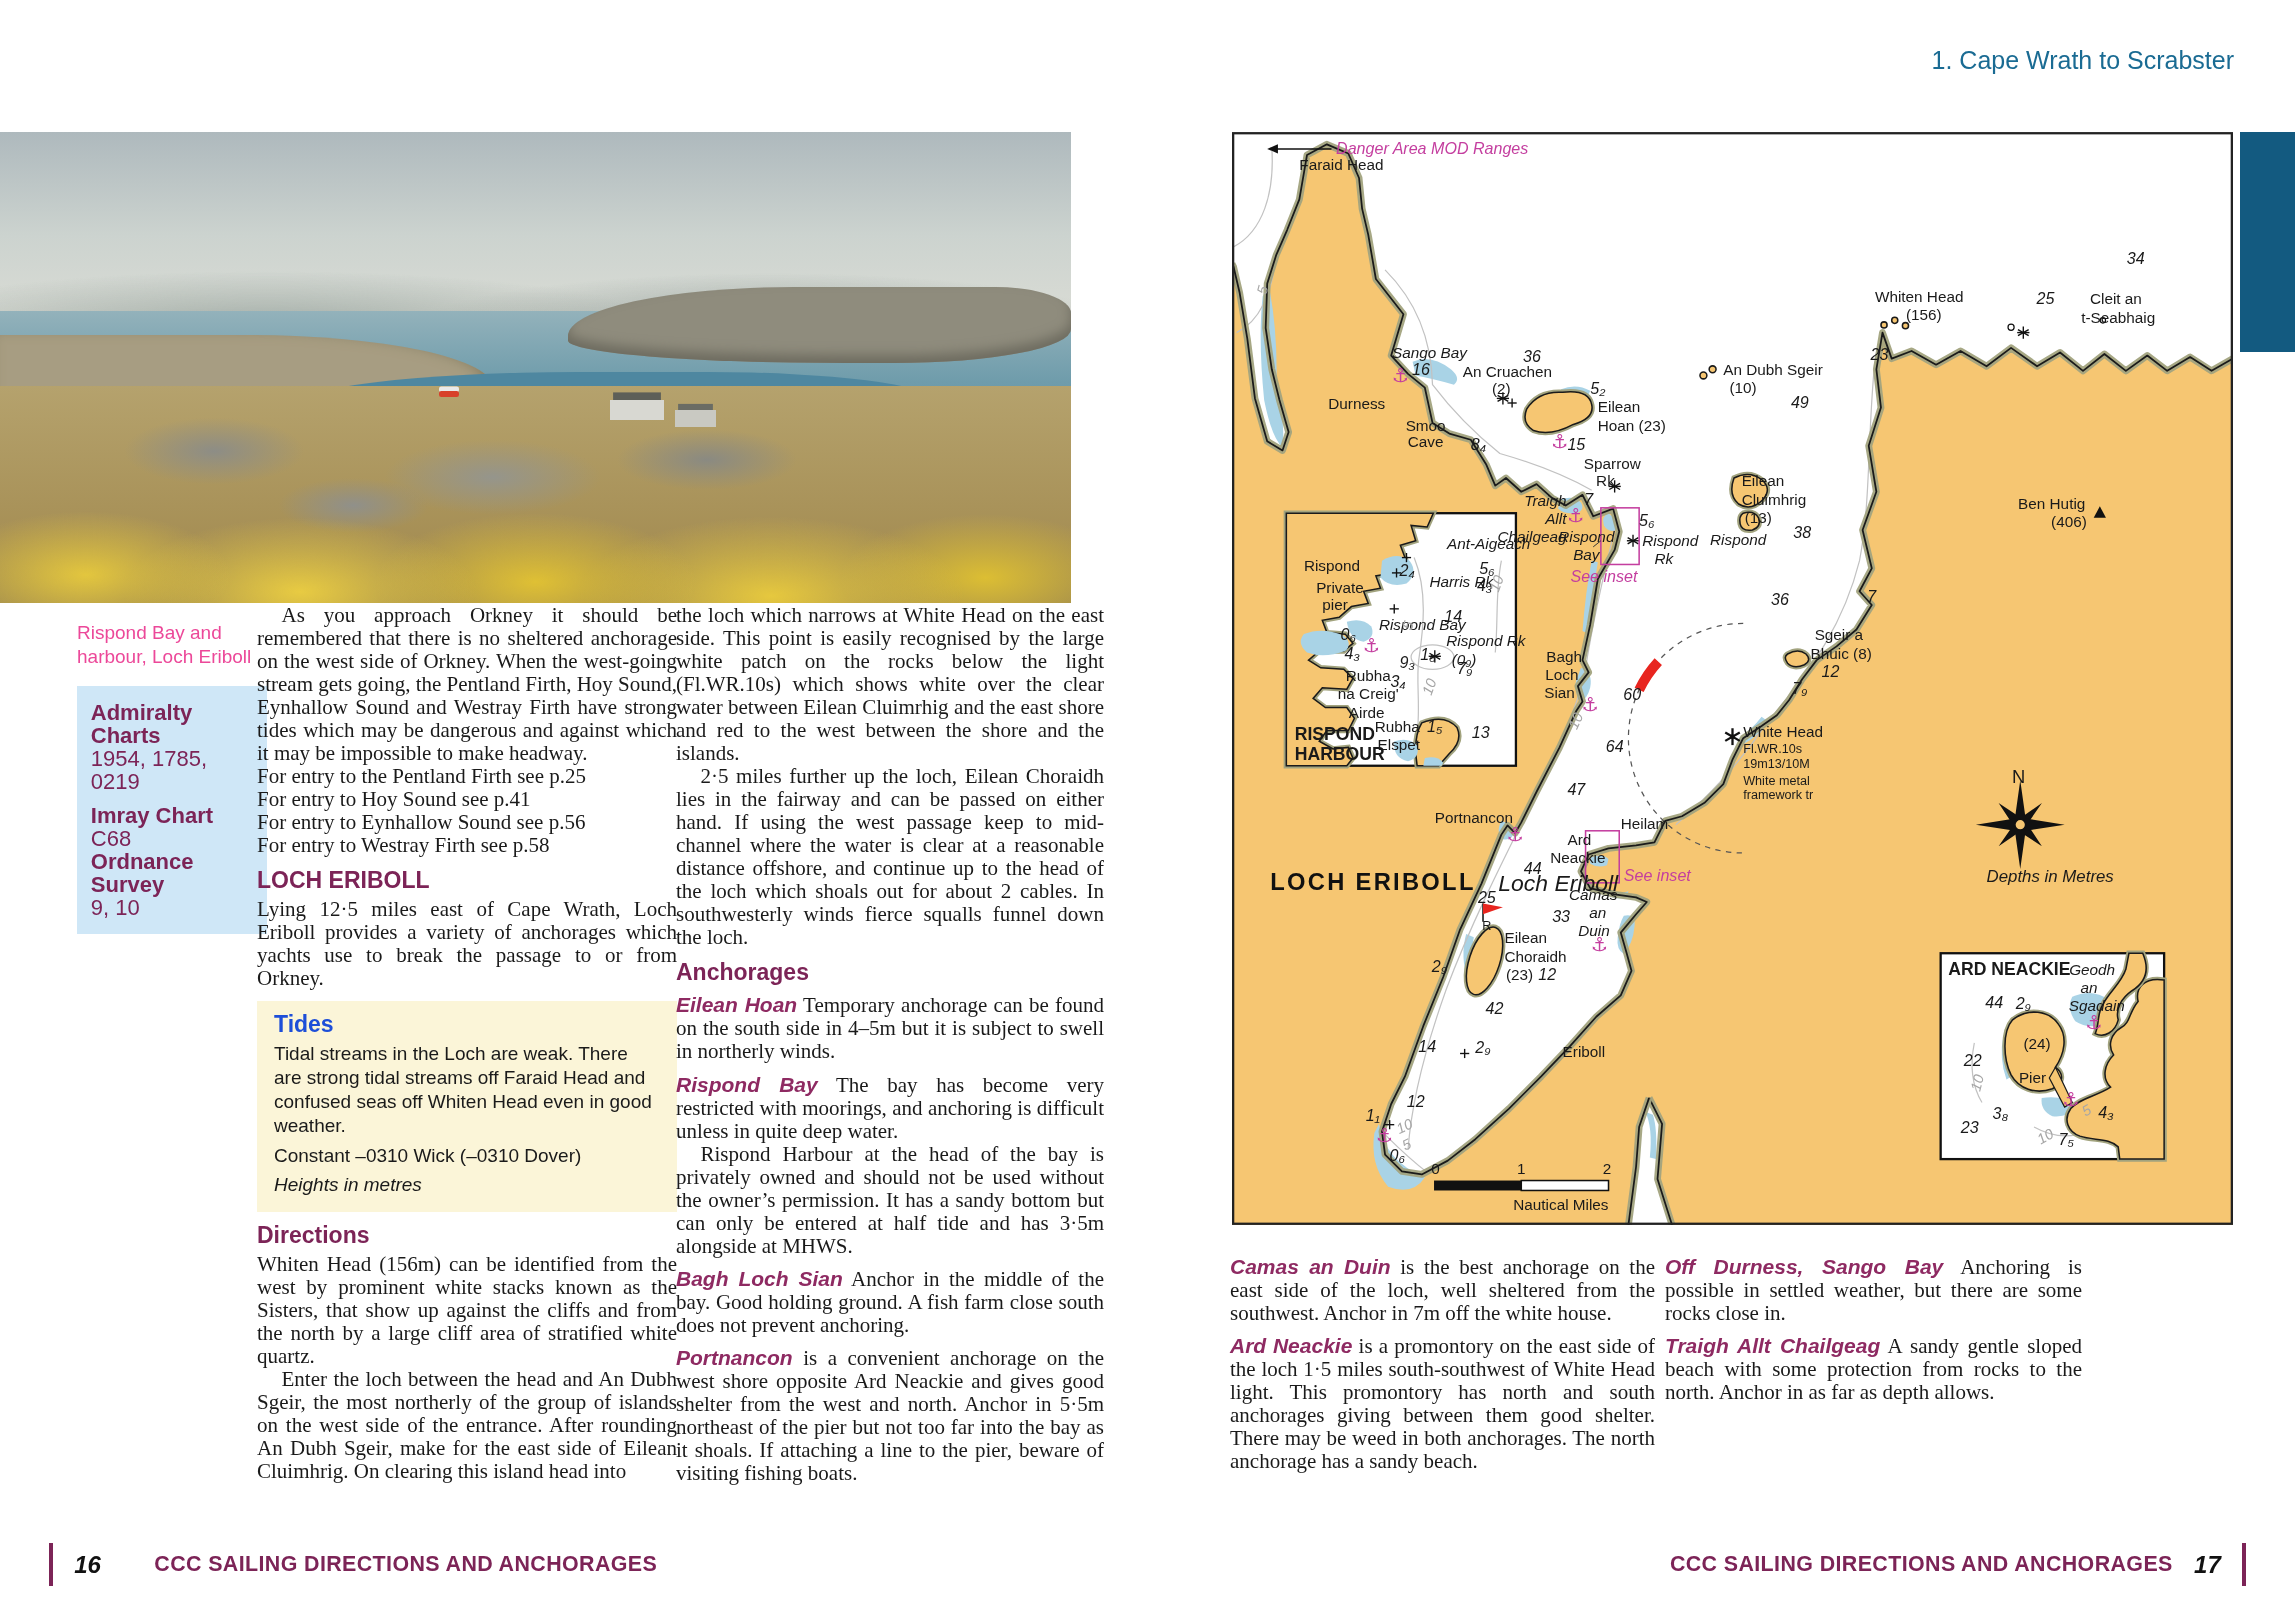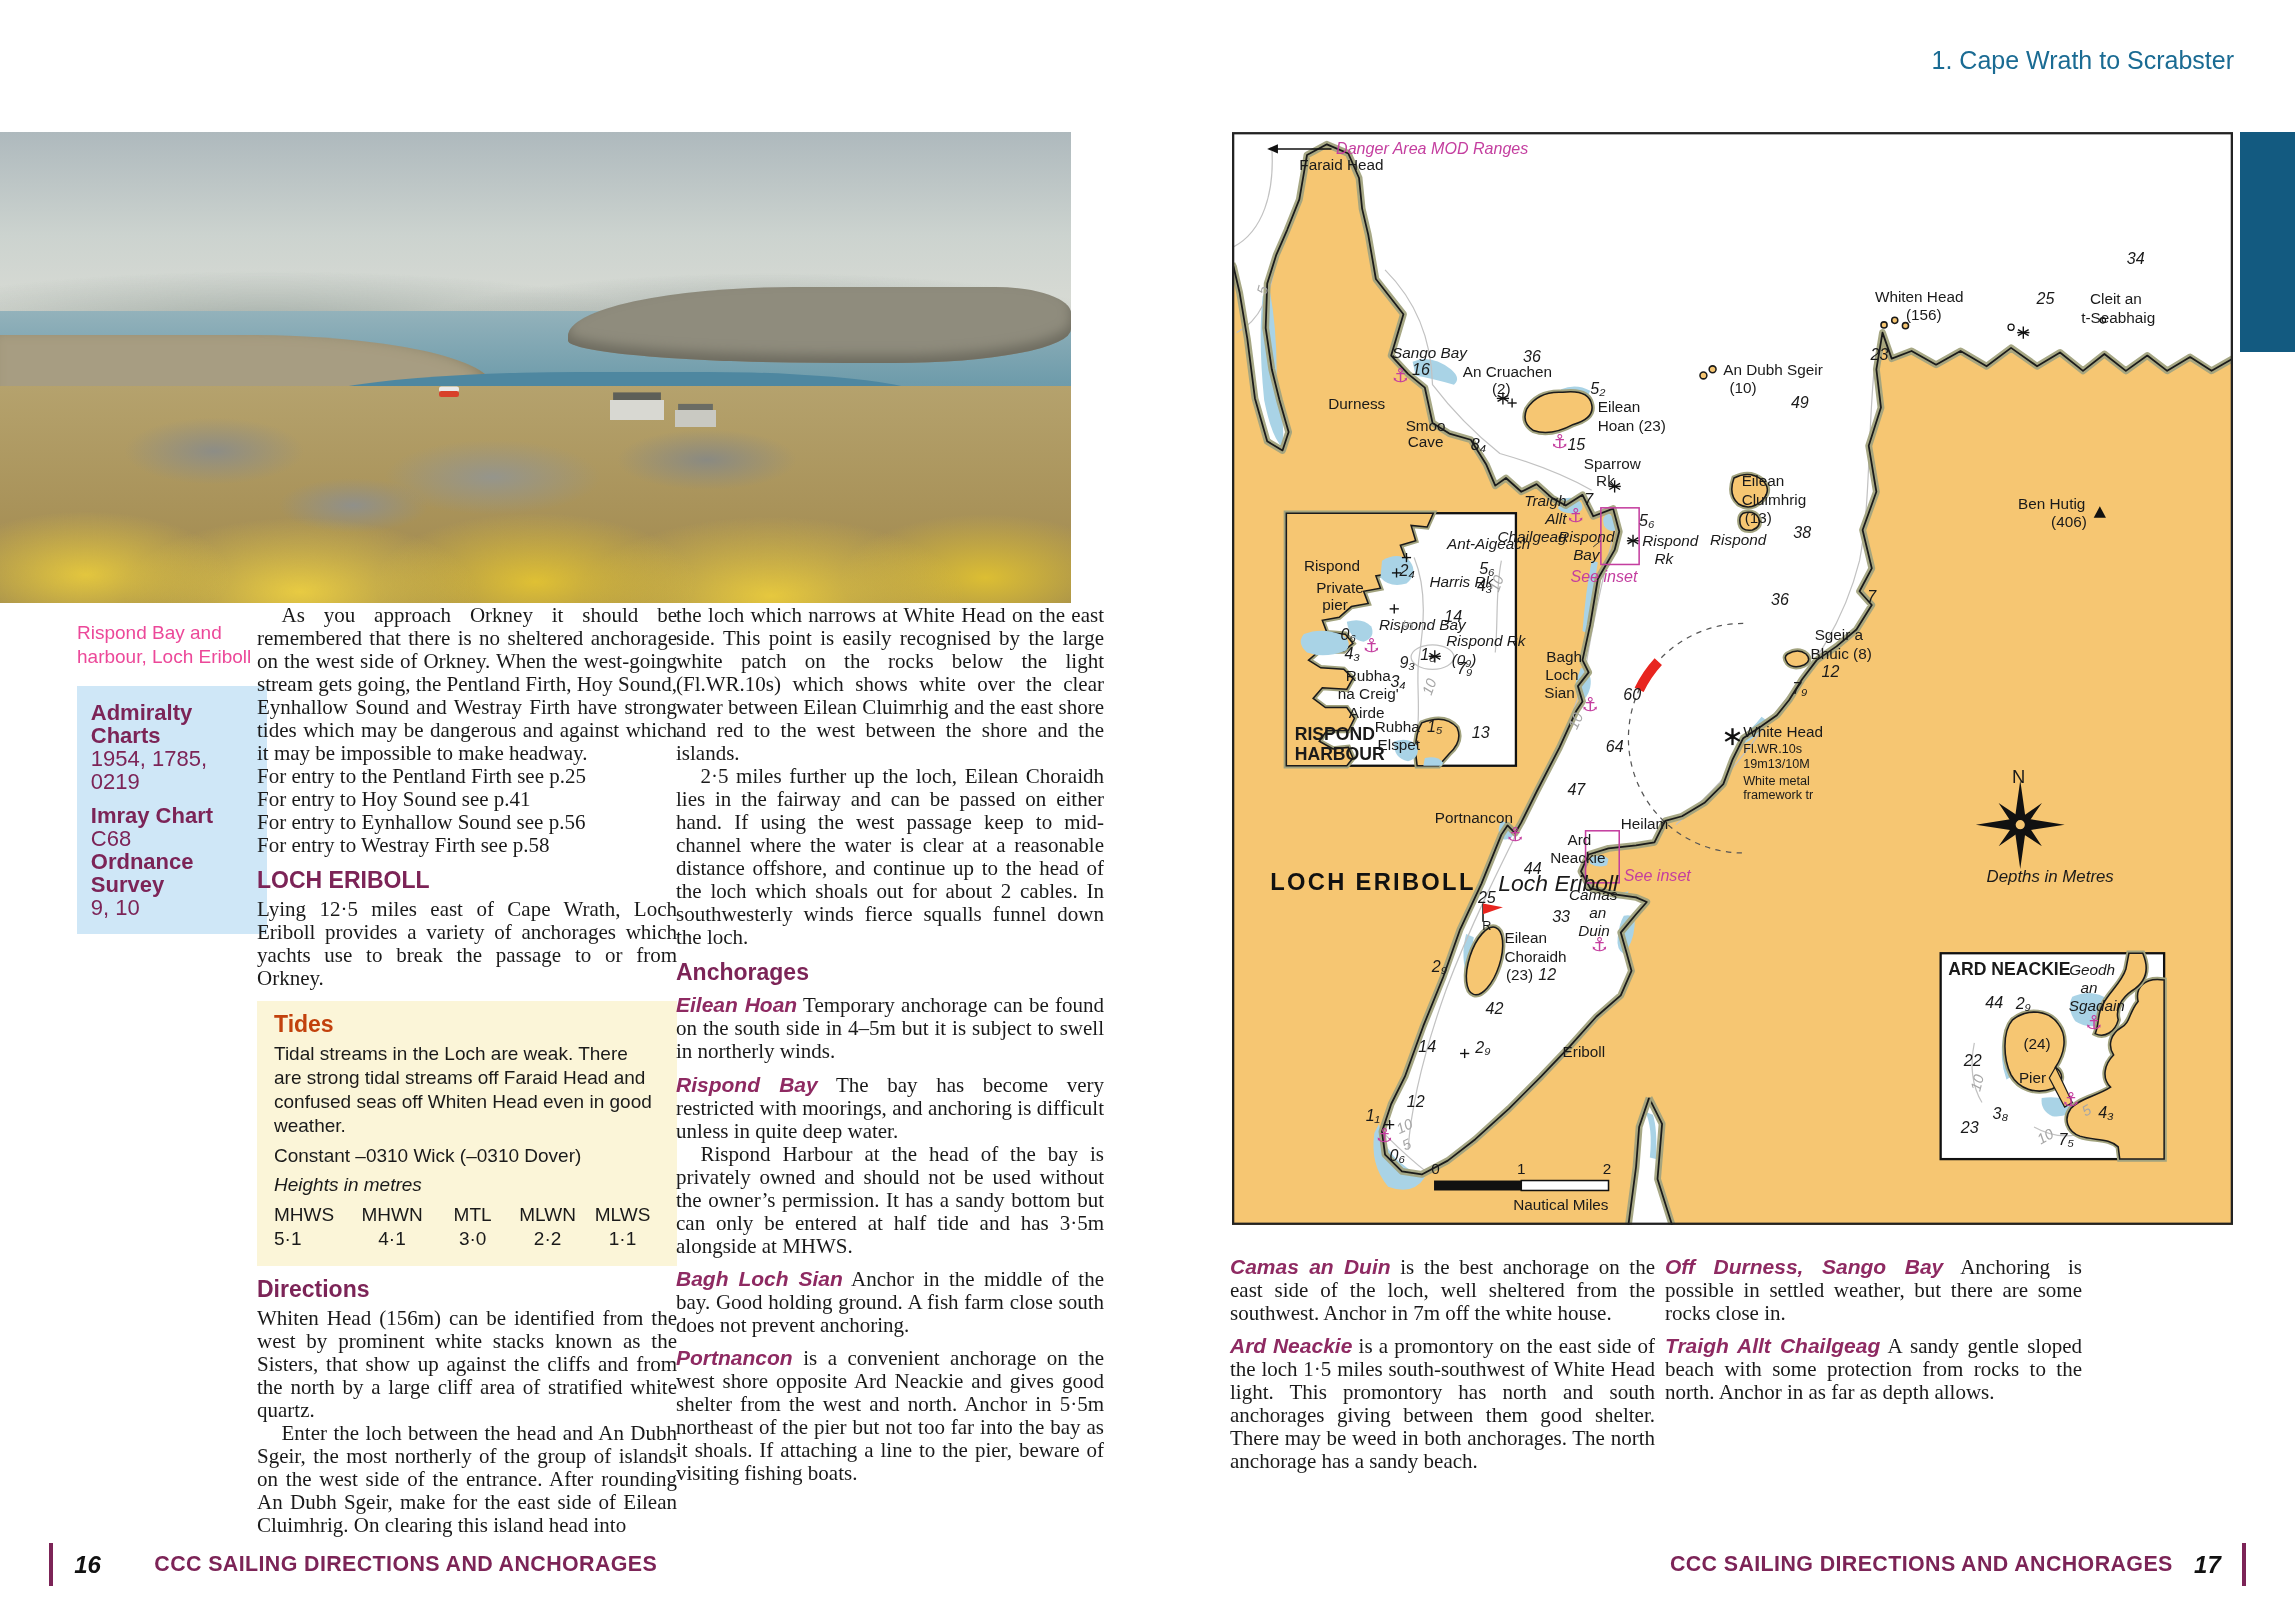--- a/index.html
+++ b/index.html
@@ -53,21 +53,21 @@
   #col1{left:257px;top:604px;width:420px;}
   #col2{left:676px;top:604px;width:428px;}
   #rc1{left:1230px;top:1255px;width:425px;}
   #rc2{left:1665px;top:1255px;width:417px;}
   .serifcol p{margin:0;}
   .ind{text-indent:24.5px;}
   .shead{font-family:"Liberation Sans",sans-serif;font-weight:700;color:#7c2457;font-size:23px;margin:12.2px 0 6.1px 0;text-align:left;}
   .lead{font-family:"Liberation Sans",sans-serif;font-style:italic;font-weight:600;color:#8e2a62;}
   .apara{margin-top:9.2px !important;}
   .tidesbox{background:#fbf5d8;margin:10.7px 0 4.6px 0;padding:12.2px 17px 15.3px 17px;font-family:"Liberation Sans",sans-serif;text-align:left;}
-  .tidesbox .tt{font-weight:700;color:#c2410c;font-size:23px;margin-bottom:6.1px;}
+  .tidesbox .tt{font-weight:700;color:#1d4ed8;font-size:23px;margin-bottom:6.1px;}
   .tidesbox .tb{font-size:19px;line-height:24px;}
   .tidesbox .tc{font-size:19px;margin-top:6.1px;}
   .tidesbox .hn{font-size:19px;font-style:italic;margin-top:6.1px;}
   .ttable{display:grid;grid-template-columns:1fr 1.15fr 1fr 1fr 1fr;margin-top:6.1px;font-size:19px;line-height:24px;}
   .ttable .cell{text-align:center;}
   .ttable .cell:first-child{text-align:left;}
   
   .chartwrap{position:absolute;left:1232px;top:132px;width:905px;height:1093px;background:#fff;}
   .cl-n{font:20px "Liberation Sans",sans-serif;fill:#1a1a1a;}
   .cl-n2{font:24px "Liberation Sans",sans-serif;fill:#1a1a1a;}
@@ -131,42 +131,20 @@
     <div>For entry to Eynhallow Sound see p.56</div>
     <div>For entry to Westray Firth see p.58</div>
     <div class="shead">LOCH ERIBOLL</div>
     <p>Lying 12·5 miles east of Cape Wrath, Loch Eriboll provides a variety of anchorages which yachts use to break the passage to or from Orkney.</p>
 
     <div class="tidesbox">
       <div class="tt">Tides</div>
       <div class="tb">Tidal streams in the Loch are weak. There are strong tidal streams off Faraid Head and confused seas off Whiten Head even in good weather.</div>
       <div class="tc">Constant –0310 Wick (–0310 Dover)</div>
       <div class="hn">Heights in metres</div>
-      <div class="ttable">
-        <div class="cell">
-            <div>MHWS</div>
-            <div>5·1</div>
-          </div>
-        <div class="cell">
-            <div>MHWN</div>
-            <div>4·1</div>
-          </div>
-        <div class="cell">
-            <div>MTL</div>
-            <div>3·0</div>
-          </div>
-        <div class="cell">
-            <div>MLWN</div>
-            <div>2·2</div>
-          </div>
-        <div class="cell">
-            <div>MLWS</div>
-            <div>1·1</div>
-          </div>
-      </div>
     </div>
 
     <div class="shead">Directions</div>
     <p>Whiten Head (156m) can be identified from the west by prominent white stacks known as the Sisters, that show up against the cliffs and from the north by a large cliff area of stratified white quartz.</p>
     <p class="ind">Enter the loch between the head and An Dubh Sgeir, the most northerly of the group of islands on the west side of the entrance. After rounding An Dubh Sgeir, make for the east side of Eilean Cluimhrig. On clearing this island head into</p>
   </div>
 
   <div id="col2" class="serifcol">
     <p>the loch which narrows at White Head on the east side. This point is easily recognised by the large white patch on the rocks below the light (Fl.WR.10s) which shows white over the clear water between Eilean Cluimrhig and the east shore and red to the west between the shore and the islands.</p>
     <p class="ind">2·5 miles further up the loch, Eilean Choraidh lies in the fairway and can be passed on either hand. If using the west passage keep to mid-channel where the water is clear at a reasonable distance offshore, and continue up to the head of the loch which shoals out for about 2 cables. In southwesterly winds fierce squalls funnel down the loch.</p>

